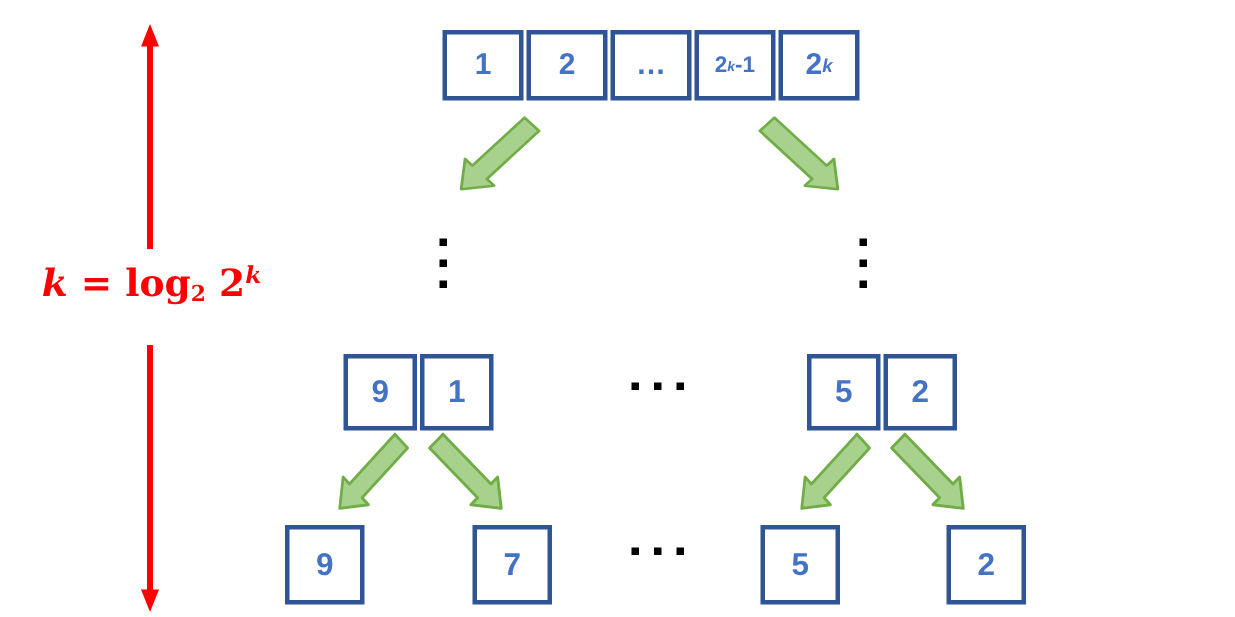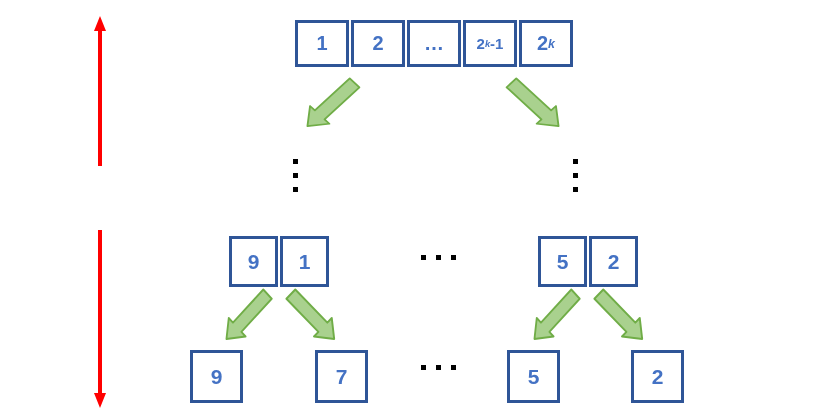--- a/index.html
+++ b/index.html
@@ -44,20 +44,21 @@
 
 <div class="canvas">
 
   <svg class="svgabs" style="left:91px;top:16px;" width="18" height="392" viewBox="0 0 18 392">
     <polygon points="9,0 3,15 15,15" fill="#FF0000"></polygon>
     <line x1="9" y1="12" x2="9" y2="150" stroke="#FF0000" stroke-width="4"></line>
     <line x1="9" y1="214" x2="9" y2="380" stroke="#FF0000" stroke-width="4"></line>
     <polygon points="9,392 3,377 15,377" fill="#FF0000"></polygon>
   </svg>
 
+  <div class="formula"><span class="it">k</span> <span>=</span> <span>log</span><sub>2</sub> <span>2</span><sup>k</sup></div>
 
   <div class="array" style="left:295px;top:20px;">
     <div class="cell cell-top">
         <span>1</span>
         <sup></sup>
         <span></span>
       </div>
     <div class="cell cell-top">
         <span>2</span>
         <sup></sup>

